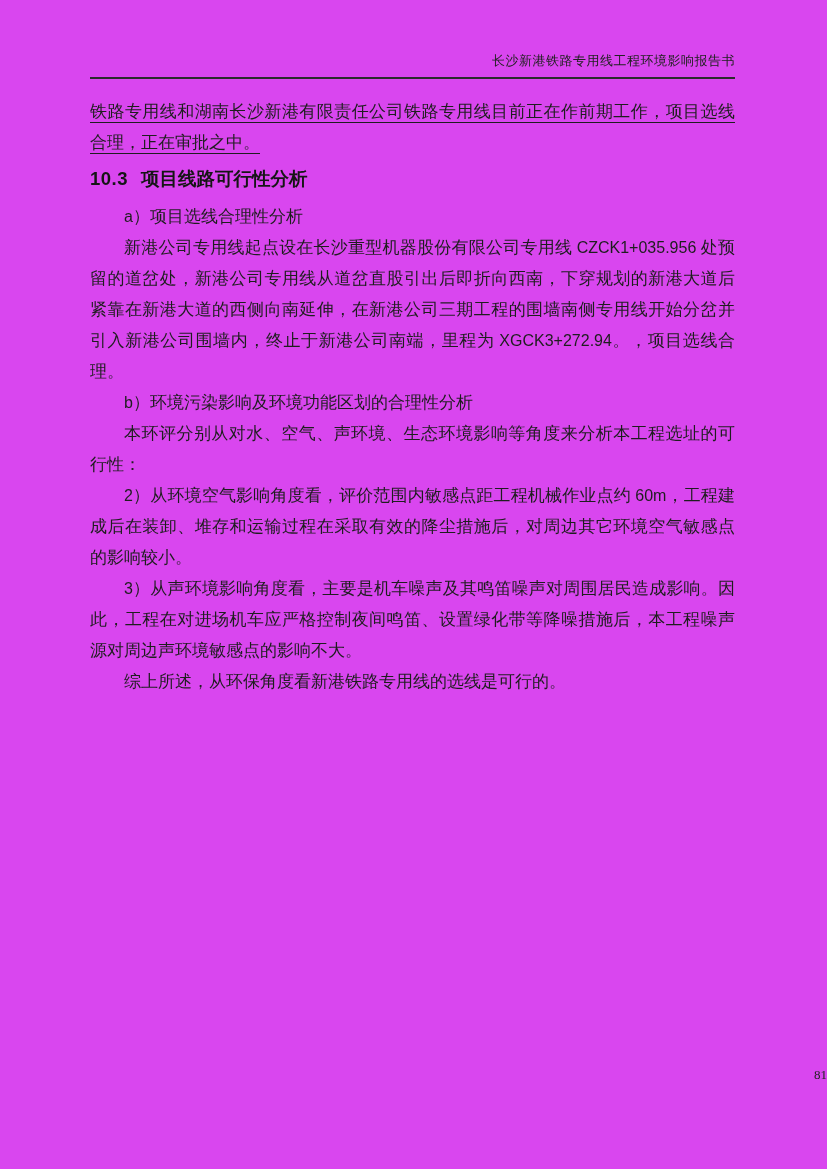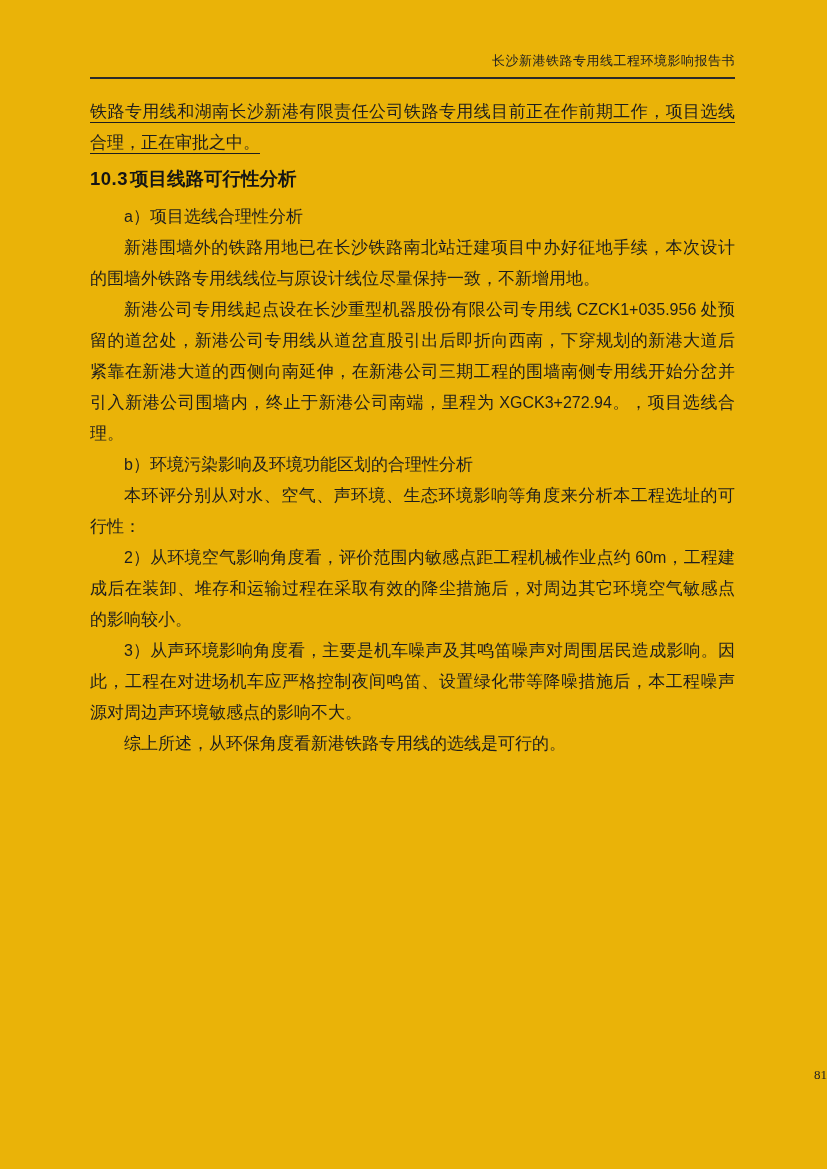--- a/index.html
+++ b/index.html
@@ -4,21 +4,21 @@
 <style>
   html, body {
     margin: 0;
     padding: 0;
     background: #ffffff;
   }
   .page {
     position: relative;
     width: 827px;
     height: 1169px;
-    background: #eab308;
+    background: #d946ef;
     font-family: "Liberation Serif", serif;
     color: #1e1e1e;
     overflow: hidden;
   }
   
   .page-header {
     position: absolute;
     top: 52px;
     left: 90px;
     right: 92px;
@@ -57,21 +57,21 @@
   .doc-body h2 {
     margin: 5px 0 6px 0;
     font-size: 18.5px;
     line-height: 32px;
     font-weight: bold;
     font-family: "Liberation Sans", sans-serif; 
     text-align: left;
     color: #151515;
   }
   .doc-body h2 .h-num {
-    margin-right: 2px;
+    margin-right: 13px;
     letter-spacing: 0.5px;
   }
   
   .latin {
     font-family: "Liberation Sans", sans-serif;
     font-size: 16px;
   }
   
   .page-footer {
     position: absolute;
@@ -92,21 +92,20 @@
 <div class="page">
 
   <header class="page-header">
     <div class="header-title">长沙新港铁路专用线工程环境影响报告书</div>
   </header>
 
   <main class="doc-body" id="doc-body">
       <p class="u">铁路专用线和湖南长沙新港有限责任公司铁路专用线目前正在作前期工作，项目选线合理，正在审批之中。</p>
       <h2><span class="h-num">10.3</span><span>项目线路可行性分析</span></h2>
       <p class="ind"><span class="latin">a</span>）项目选线合理性分析</p>
-      <p class="ind">新港围墙外的铁路用地已在长沙铁路南北站迁建项目中办好征地手续，本次设计的围墙外铁路专用线线位与原设计线位尽量保持一致，不新增用地。</p>
       <p class="ind">新港公司专用线起点设在长沙重型机器股份有限公司专用线 <span class="latin">CZCK1+035.956</span> 处预留的道岔处，新港公司专用线从道岔直股引出后即折向西南，下穿规划的新港大道后紧靠在新港大道的西侧向南延伸，在新港公司三期工程的围墙南侧专用线开始分岔并引入新港公司围墙内，终止于新港公司南端，里程为 <span class="latin">XGCK3+272.94</span>。，项目选线合理。</p>
       <p class="ind"><span class="latin">b</span>）环境污染影响及环境功能区划的合理性分析</p>
       <p class="ind">本环评分别从对水、空气、声环境、生态环境影响等角度来分析本工程选址的可行性：</p>
       <p class="ind"><span class="latin">2</span>）从环境空气影响角度看，评价范围内敏感点距工程机械作业点约 <span class="latin">60m</span>，工程建成后在装卸、堆存和运输过程在采取有效的降尘措施后，对周边其它环境空气敏感点的影响较小。</p>
       <p class="ind"><span class="latin">3</span>）从声环境影响角度看，主要是机车噪声及其鸣笛噪声对周围居民造成影响。因此，工程在对进场机车应严格控制夜间鸣笛、设置绿化带等降噪措施后，本工程噪声源对周边声环境敏感点的影响不大。</p>
       <p class="ind">综上所述，从环保角度看新港铁路专用线的选线是可行的。</p>
     </main>
 
   <footer class="page-footer">
     <span class="page-number">81</span>

